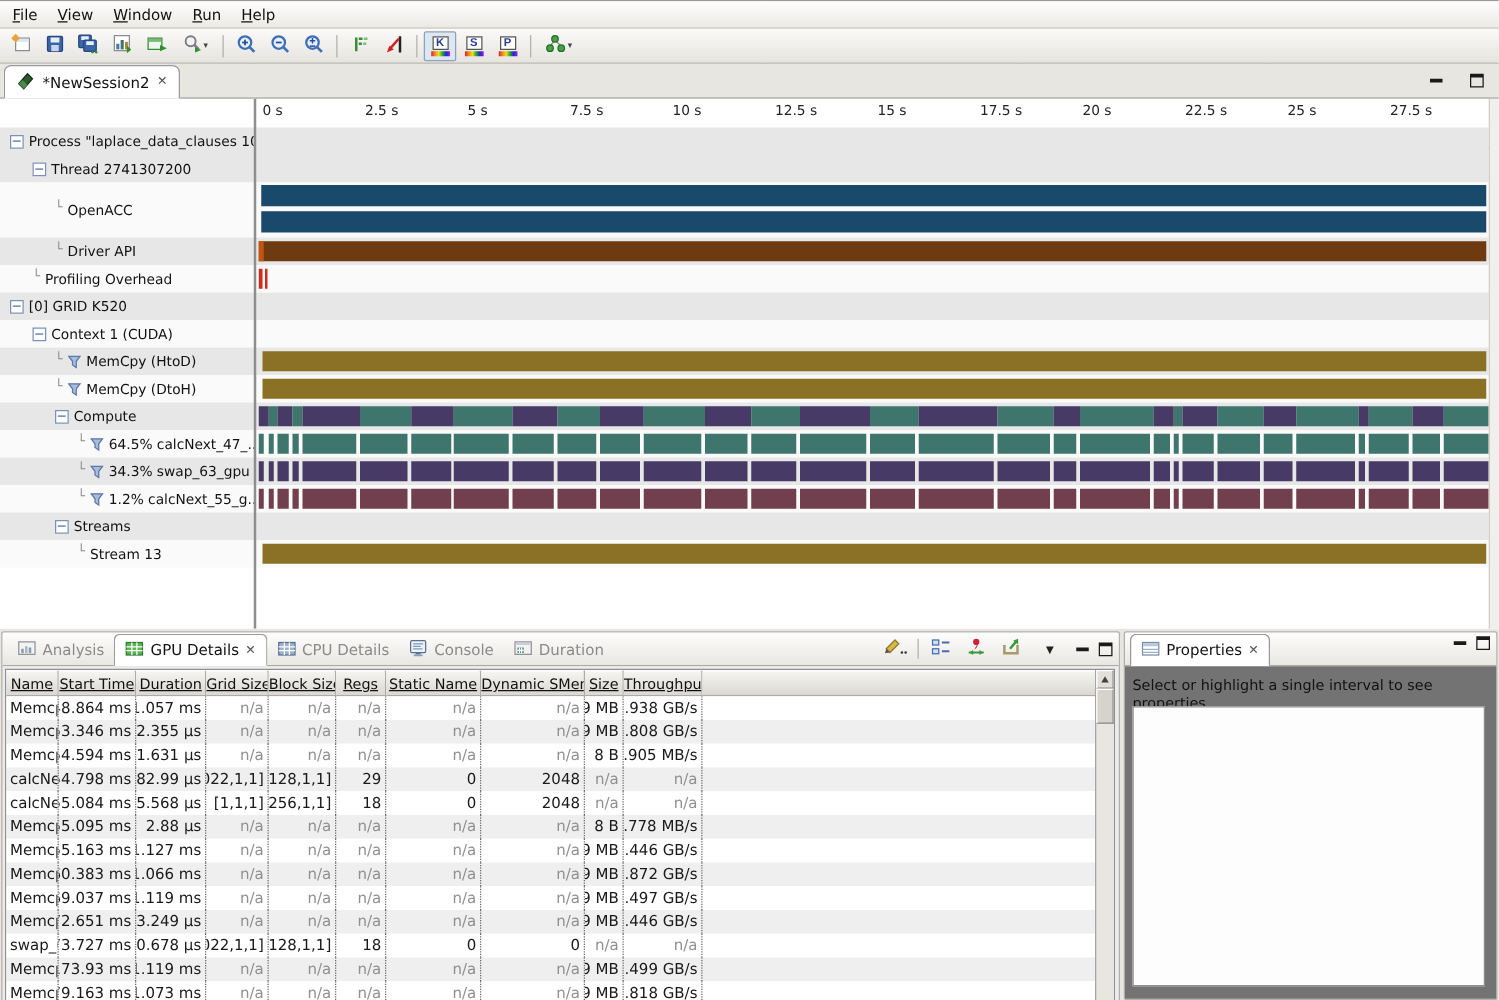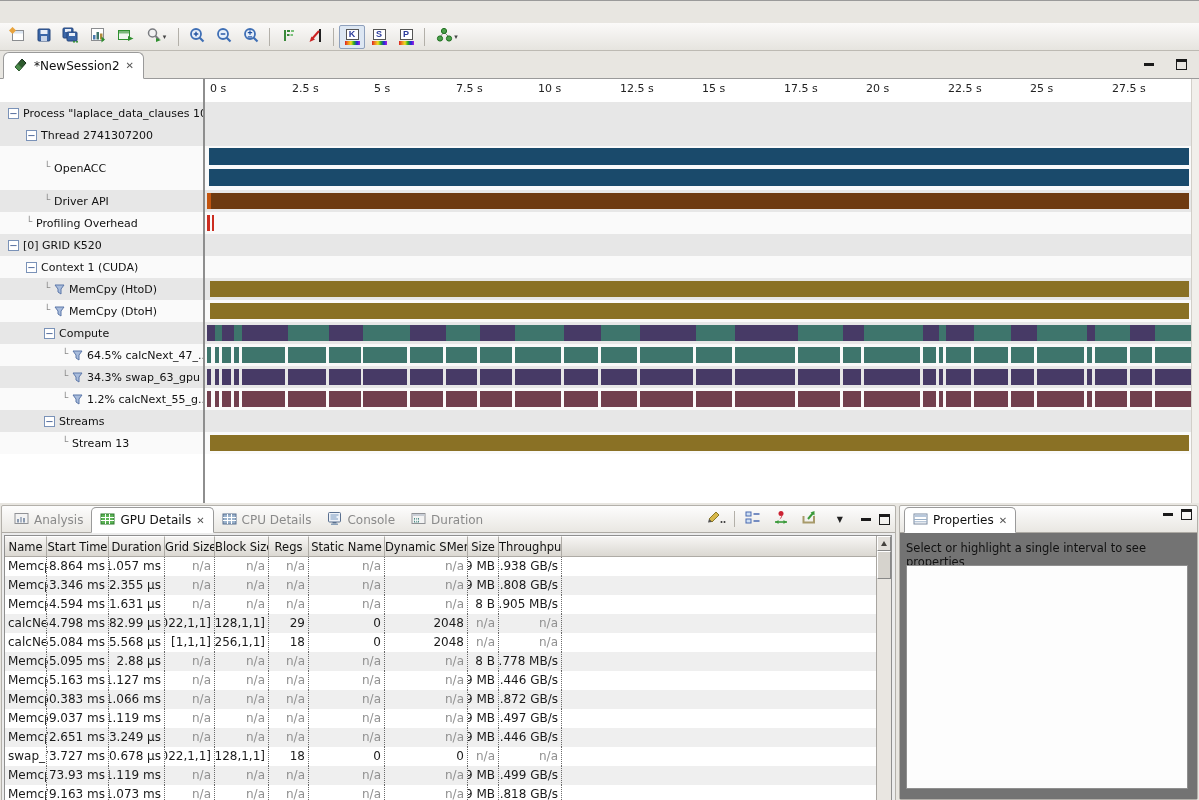--- a/index.html
+++ b/index.html
@@ -80,21 +80,21 @@
   .vt-btn { display:flex; align-items:center; justify-content:center; width:20px; height:20px; }
   .vt-sep { width:1px; height:16px; background:#b3b0a9; }
   .vmenu { font-size:8px; color:#222; padding:0 10px; }
 
   
   .gtable { position:absolute; left:2px; right:3px; top:29px; bottom:1px; background:#fff;
     border:1px solid #8f8f8f; overflow:hidden; }
   .ghead { position:absolute; top:0; left:0; right:15px; height:21px; display:flex; }
   .th { background:linear-gradient(#f6f5f3,#dbd8d2); border-right:1px solid #aeaba5;
     border-bottom:1px solid #aeaba5; border-top:1px solid #fff; font-size:11.5px; color:#111;
-    text-align:center; padding-top:3px; white-space:nowrap; overflow:hidden; flex:0 0 auto; }
+    text-align:center; padding-top:3px; white-space:nowrap; overflow:hidden; flex:0 0 auto;text-decoration:underline; }
   .gbody { position:absolute; top:21px; left:0; right:15px; bottom:0; overflow:hidden; }
   .tr { display:flex; height:19px; line-height:19px; }
   .tr.odd { background:#fff; } .tr.even { background:#efefef; }
   .td { font-size:12px; color:#1a1a1a; border-right:1px dotted #6a6a6a; overflow:hidden;
     position:relative; white-space:nowrap; flex:0 0 auto; padding:0 3px; }
   .td.num .cv { position:absolute; right:3px; top:0; white-space:nowrap; }
   .td.na { color:#909090; } .td.na .cv { color:#909090; }
   .col0{width:42px}.col1{width:62px}.col2{width:56px}.col3{width:50px}.col4{width:54px}
   .col5{width:40px}.col6{width:76px}.col7{width:83px}.col8{width:31px}.col9{width:63px}
   .th.filler,.td.filler { flex:1 1 auto; border-right:none; }
@@ -111,20 +111,29 @@
   
   .pr-content { position:absolute; top:27px; left:0; right:0; bottom:0; background:#737373; }
   .pr-msg { font-size:11.5px; color:#111; padding:8px 6px 4px 6px; }
   .pr-box { position:absolute; left:6px; right:9px; top:32px; bottom:10px; background:#fdfdfd; border:1px solid #8f8f8f; }
 </style>
 </head>
 <body>
 
 <div class="app">
 
+  <div class="menubar">
+    <div style="display:flex;">
+        <div class="menu-item"><u>F</u>ile</div>
+        <div class="menu-item"><u>V</u>iew</div>
+        <div class="menu-item"><u>W</u>indow</div>
+        <div class="menu-item"><u>R</u>un</div>
+        <div class="menu-item"><u>H</u>elp</div>
+      </div>
+  </div>
 
   <div class="toolbar">
     <button class="tbtn">
         <span><svg width="17" height="16">
             <rect x="3.5" y="3.5" width="11" height="10" fill="#fff" stroke="#8b8d90"></rect>
             <rect x="4" y="4" width="10" height="2.5" fill="#dce6f2"></rect>
             <rect x="1" y="1" width="5" height="5" fill="#e8a33d" transform="rotate(45 3.5 3.5)"></rect>
           </svg></span>
       </button>
     <button class="tbtn">

